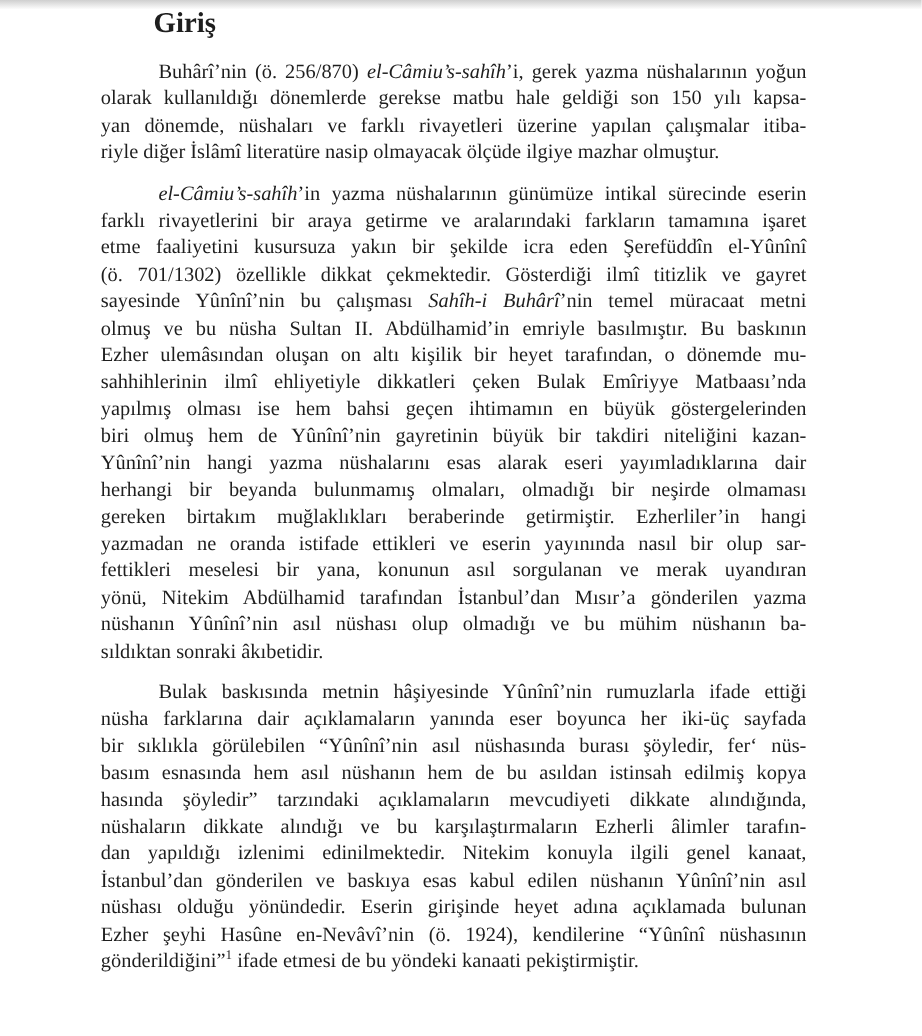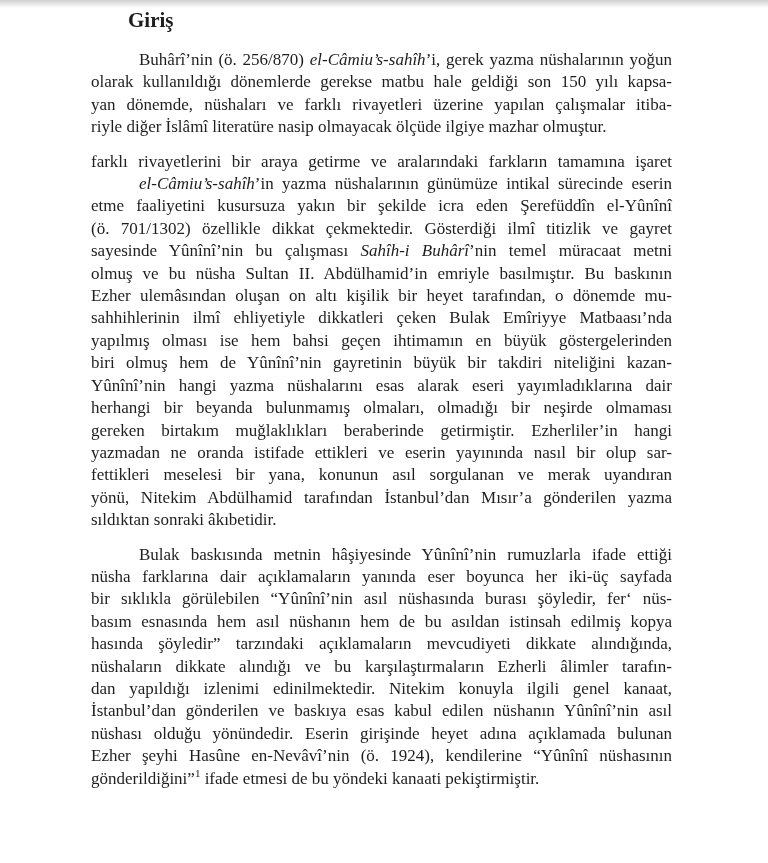--- a/index.html
+++ b/index.html
@@ -23,27 +23,27 @@
     position: absolute;
     left: 84px;
     top: 4px;
     width: 588px;
     color: var(--text-color, #1e1e1e);
     font-family: "Liberation Serif", "DejaVu Serif", serif;
     font-size: 17px;
     line-height: 22.4px;
   }
   .heading {
-    font-size: 21px;
+    font-size: 24px;
     font-weight: 700;
     line-height: 24px;
     margin: 4px 0 17px 44px;
   }
   .para {
-    margin: 0 0 12px 7px;
+    margin: 0 0 12px 0;
   }
   .line {
     text-align: justify;
     text-align-last: justify;
     white-space: normal;
   }
   .line.last {
     text-align-last: left;
   }
   .line.first {
@@ -66,36 +66,37 @@
 <div class="content">
   <div class="heading">Giriş</div>
   <div id="paragraphs">
       <div class="para">
         <div class="line first"><span>Buhârî’nin (ö. 256/870) </span><em>el-Câmiu’s-sahîh</em><span>’i, gerek yazma nüshalarının yoğun</span></div>
         <div class="line"><span>olarak kullanıldığı dönemlerde gerekse matbu hale geldiği son 150 yılı kapsa-</span></div>
         <div class="line"><span>yan dönemde, nüshaları ve farklı rivayetleri üzerine yapılan çalışmalar itiba-</span></div>
         <div class="line last"><span>riyle diğer İslâmî literatüre nasip olmayacak ölçüde ilgiye mazhar olmuştur.</span></div>
       </div>
       <div class="para">
+        <div class="line first"><em>el-Câmiu’s-sahîh</em><span>’in yazma nüshalarının günümüze intikal sürecinde eserin</span></div>
         <div class="line"><span>farklı rivayetlerini bir araya getirme ve aralarındaki farkların tamamına işaret</span></div>
-        <div class="line first"><em>el-Câmiu’s-sahîh</em><span>’in yazma nüshalarının günümüze intikal sürecinde eserin</span></div>
         <div class="line"><span>etme faaliyetini kusursuza yakın bir şekilde icra eden Şerefüddîn el-Yûnînî</span></div>
         <div class="line"><span>(ö. 701/1302) özellikle dikkat çekmektedir. Gösterdiği ilmî titizlik ve gayret</span></div>
         <div class="line"><span>sayesinde Yûnînî’nin bu çalışması </span><em>Sahîh-i Buhârî</em><span>’nin temel müracaat metni</span></div>
         <div class="line"><span>olmuş ve bu nüsha Sultan II. Abdülhamid’in emriyle basılmıştır. Bu baskının</span></div>
         <div class="line"><span>Ezher ulemâsından oluşan on altı kişilik bir heyet tarafından, o dönemde mu-</span></div>
         <div class="line"><span>sahhihlerinin ilmî ehliyetiyle dikkatleri çeken Bulak Emîriyye Matbaası’nda</span></div>
         <div class="line"><span>yapılmış olması ise hem bahsi geçen ihtimamın en büyük göstergelerinden</span></div>
         <div class="line"><span>biri olmuş hem de Yûnînî’nin gayretinin büyük bir takdiri niteliğini kazan-</span></div>
         <div class="line"><span>Yûnînî’nin hangi yazma nüshalarını esas alarak eseri yayımladıklarına dair</span></div>
         <div class="line"><span>herhangi bir beyanda bulunmamış olmaları, olmadığı bir neşirde olmaması</span></div>
         <div class="line"><span>gereken birtakım muğlaklıkları beraberinde getirmiştir. Ezherliler’in hangi</span></div>
         <div class="line"><span>yazmadan ne oranda istifade ettikleri ve eserin yayınında nasıl bir olup sar-</span></div>
         <div class="line"><span>fettikleri meselesi bir yana, konunun asıl sorgulanan ve merak uyandıran</span></div>
         <div class="line"><span>yönü, Nitekim Abdülhamid tarafından İstanbul’dan Mısır’a gönderilen yazma</span></div>
+        <div class="line"><span>nüshanın Yûnînî’nin asıl nüshası olup olmadığı ve bu mühim nüshanın ba-</span></div>
         <div class="line last"><span>sıldıktan sonraki âkıbetidir.</span></div>
       </div>
       <div class="para">
         <div class="line first"><span>Bulak baskısında metnin hâşiyesinde Yûnînî’nin rumuzlarla ifade ettiği</span></div>
         <div class="line"><span>nüsha farklarına dair açıklamaların yanında eser boyunca her iki-üç sayfada</span></div>
         <div class="line"><span>bir sıklıkla görülebilen “Yûnînî’nin asıl nüshasında burası şöyledir, fer‘ nüs-</span></div>
         <div class="line"><span>basım esnasında hem asıl nüshanın hem de bu asıldan istinsah edilmiş kopya</span></div>
         <div class="line"><span>hasında şöyledir” tarzındaki açıklamaların mevcudiyeti dikkate alındığında,</span></div>
         <div class="line"><span>nüshaların dikkate alındığı ve bu karşılaştırmaların Ezherli âlimler tarafın-</span></div>
         <div class="line"><span>dan yapıldığı izlenimi edinilmektedir. Nitekim konuyla ilgili genel kanaat,</span></div>

